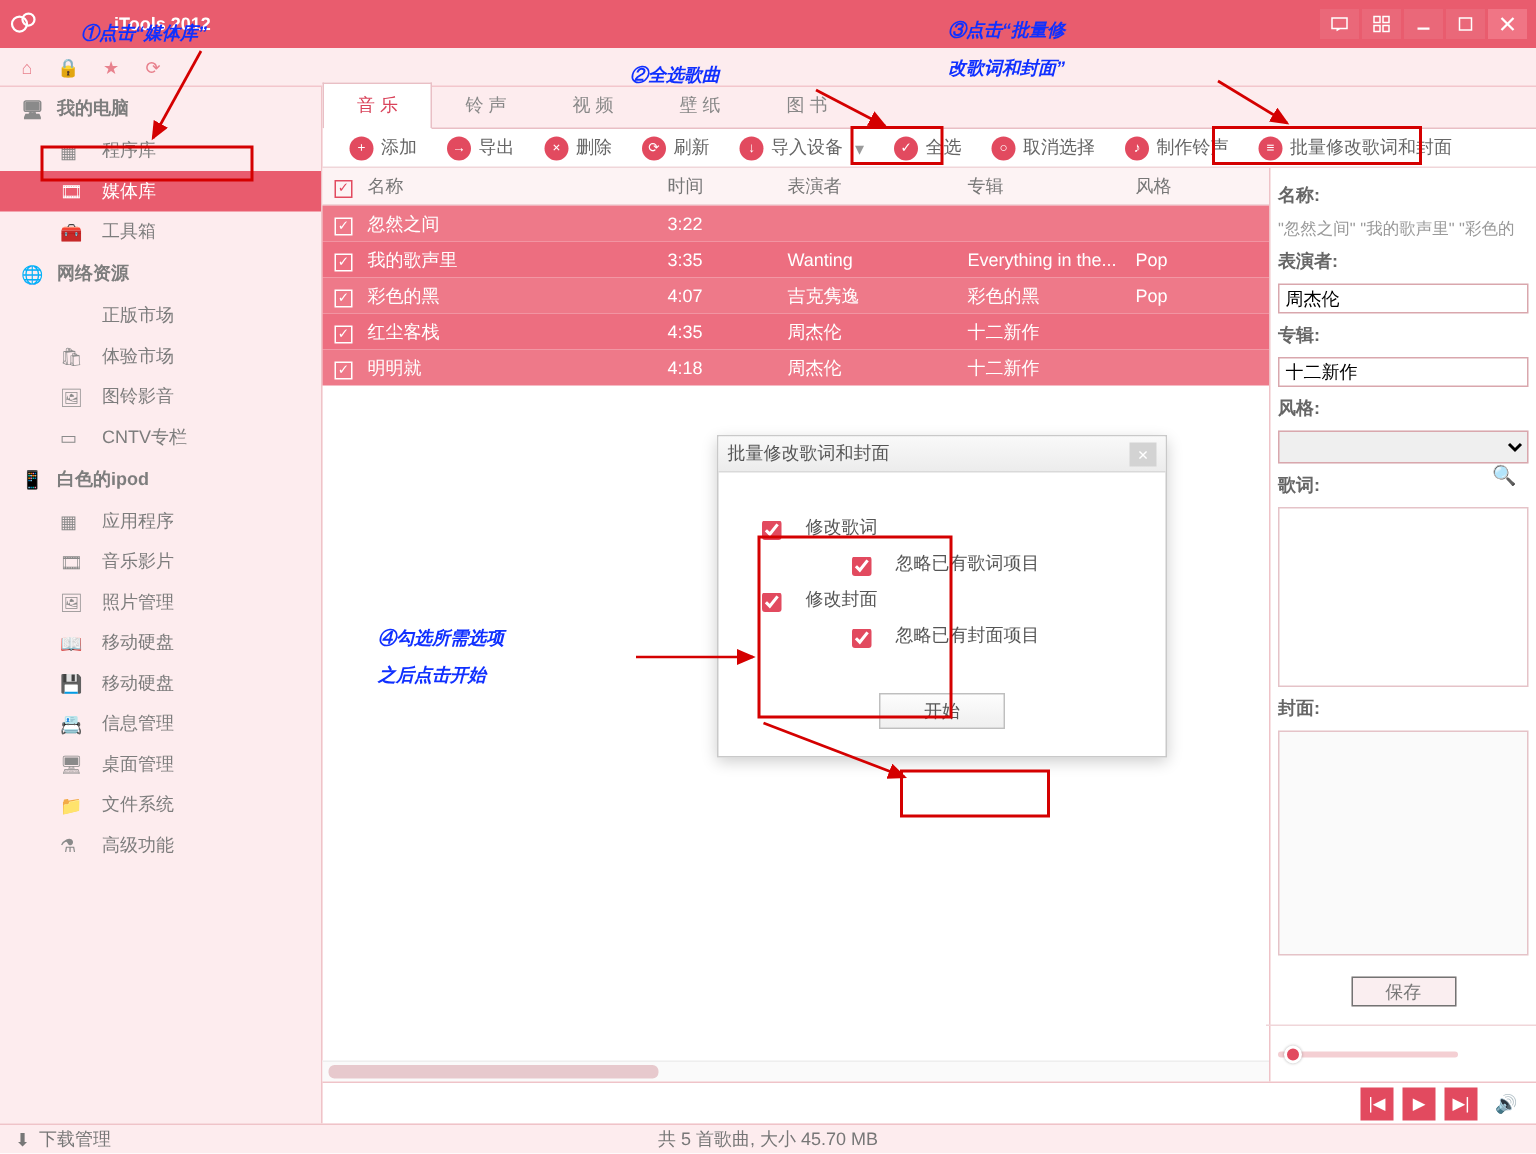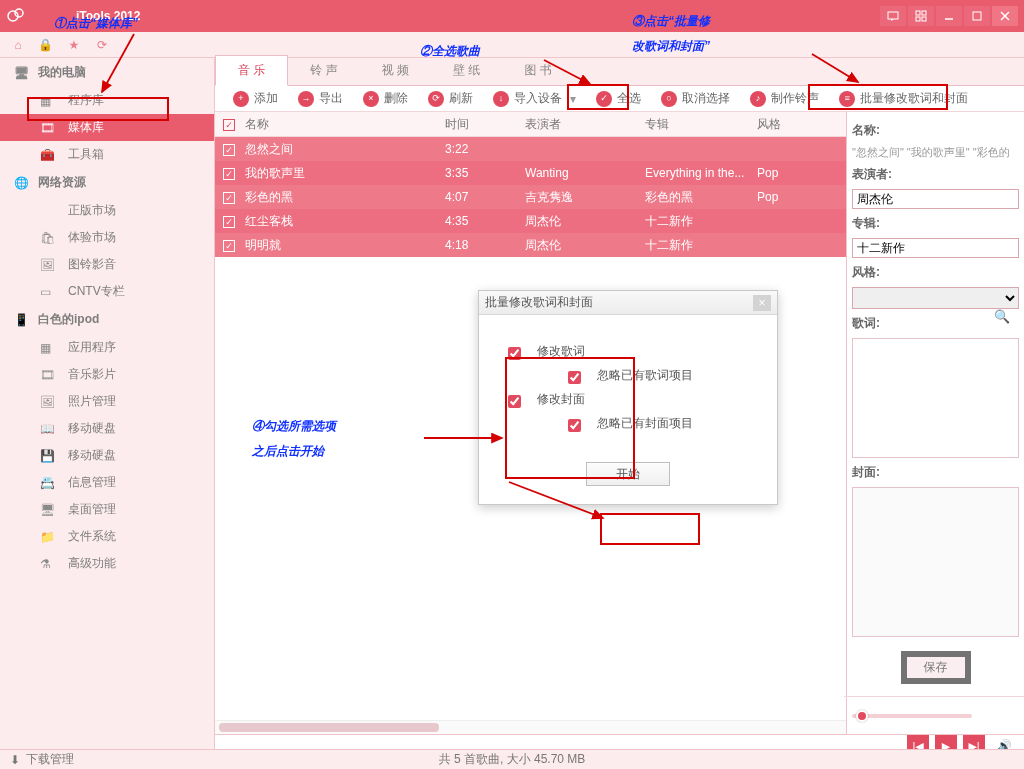--- a/index.html
+++ b/index.html
@@ -53,21 +53,21 @@
 .dlg-body { padding:14px 18px 16px; color:#555; }
 .dlg-grp { border:1px solid transparent; padding:6px 4px 6px 10px; }
 .dlg-chk { display:flex; align-items:flex-end; gap:16px; margin:7px 0; }
 .dlg-chk input { accent-color:#e24a5f; }
 .dlg-sub { margin-left:40px;padding-left:20px; }
 .dlg-btn { width:84px; height:24px; border:1px solid #bfbfbf; background:linear-gradient(#fdfdfd,#efefef); display:flex; align-items:center; justify-content:center; margin:16px auto 2px; }
 
 .ann { position:absolute; color:#1030ff; font-family:"KaiTi","STKaiti",serif; font-size:20px; font-style:italic; font-weight:bold; z-index:50; line-height:1.25; }
 .redbox { position:absolute; border:2px solid #d40000; z-index:49; pointer-events:none; }
 svg.arrow { position:absolute; z-index:49; pointer-events:none; }
-.savebtn { width:70px; height:33px; border:6px solid #737373; background:#faeef0; color:#777; display:flex; align-items:center; justify-content:center; margin:8px auto 0; }
+.savebtn { width:70px; height:20px; border:1px solid #737373; background:#faeef0; color:#777; display:flex; align-items:center; justify-content:center; margin:8px auto 0; }
 .scrollbar-h { height:14px; border-top:1px solid #eee; background:#fafafa; position:relative; }
 .scrollbar-h .thumb { position:absolute; left:4px; top:2px; height:9px; width:220px; background:#e7c9cd; border-radius:4px; }
 .coverbox { width:100%; height:150px; border:1px solid #e5c3c8; background:#fafafa; }
 .lyricsarea { width:100%; flex:1; min-height:120px; border:1px solid #e5c3c8; background:#fff; }
 .srch { position:absolute; right:13px; top:309px; color:#d08a92; font-size:13px; }
 </style>
 </head>
 <body>
 
 <div class="titlebar">

